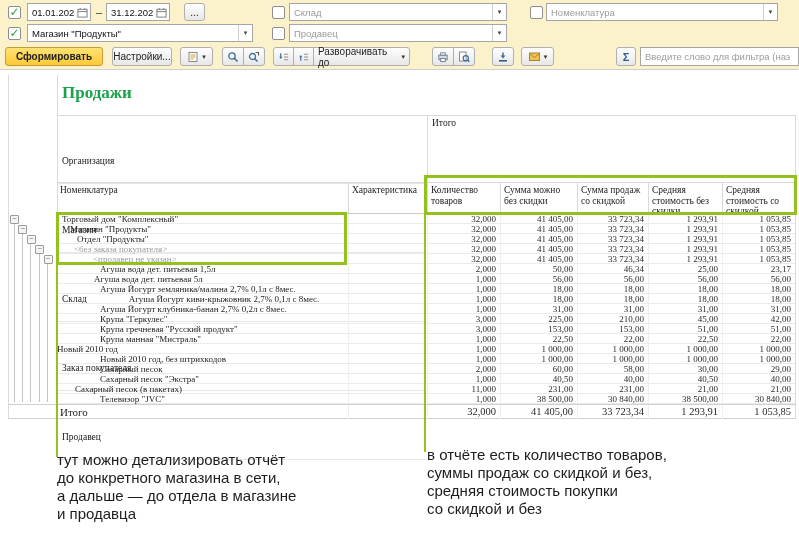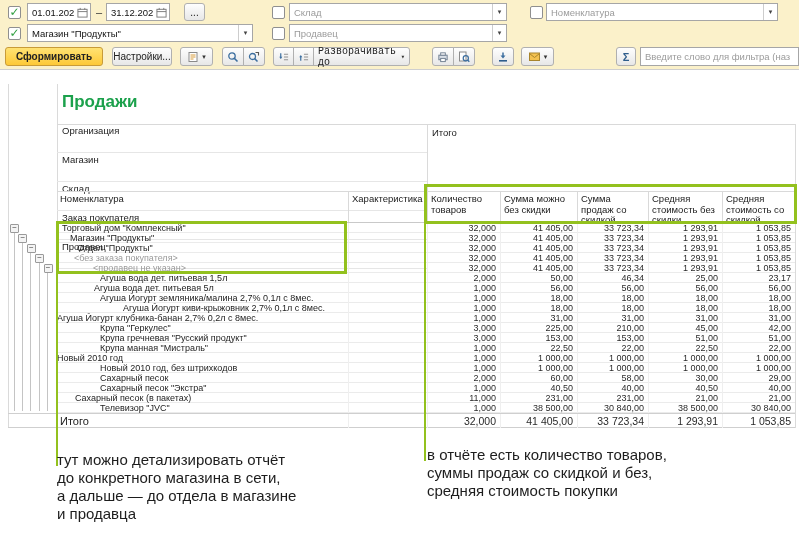--- a/index.html
+++ b/index.html
@@ -25,28 +25,28 @@
          border:1px solid #b0b0b0; border-radius:3px; font-size:10px; color:#222;
          display:flex; align-items:center; justify-content:center; gap:3px; padding:0 4px; }
   .btn.gold { background:linear-gradient(#ffe273,#fdc937); border-color:#c89b38; font-weight:bold; }
   .btn .ddg { font-size:7px; color:#333; }
   .sigma { font-weight:bold; color:#2e5d8c; font-size:11px; }
   .filterinput { position:absolute; height:19px; border:1px solid #a6a6a6; background:#fff;
                  font-size:9.5px; padding:0 4px; color:#111; font-family:inherit; }
   .filterinput::placeholder { color:#9b9b9b; }
 
   
-  .sheet { position:absolute; left:0; top:84px; width:799px; height:385px; background:#fff; }
+  .sheet { position:absolute; left:0; top:75px; width:799px; height:385px; background:#fff;font-family:Liberation Serif, serif; }
   .rtitle { position:absolute; left:62px; top:8px; font-size:17px; font-weight:bold; color:#1ca14c; }
   .vl { position:absolute; width:1px; background:#dadada; }
   .hl { position:absolute; height:1px; background:#d9d9d9; }
 
   #hdr-rows { position:absolute; left:57px; top:40px; width:370px; }
   .hdr-row { height:29px; line-height:13.4px; border-bottom:1px solid #e6e6e6;
-             padding-left:5px; font-size:9.5px; color:#222; white-space:nowrap; overflow:hidden; }
+             padding-left:5px; font-size:9.5px; color:#222; white-space:nowrap; overflow:hidden;margin-top:40px; }
   .total-hdr { position:absolute; left:432px; top:43px; font-size:9.5px; color:#222; }
 
   .grid { display:grid; grid-template-columns:291px 79px 73px 77px 71px 74px 73px; }
   #col-headers { position:absolute; left:57px; top:107px; width:738px; height:32px;
                  border-top:1px solid #d9d9d9; border-bottom:1px solid #c9c9c9; }
   .chcell { font-size:9.5px; line-height:10.5px; padding:2px 3px; color:#222; overflow:hidden; }
   .chcell.bl { border-left:1px solid #d9d9d9; }
 
   #body-rows { position:absolute; left:57px; top:139px; width:738px; }
   .trow { height:10px; line-height:10px; border-bottom:1px solid #ebebeb; }
@@ -171,21 +171,21 @@
       </div>
     <div class="btn" style="left:293px;top:47px;width:21px;border-radius:0;">
       <svg width="12" height="12" viewBox="0 0 12 12">
           <line x1="3" y1="10" x2="3" y2="4.5" stroke="#3c6e9f" stroke-width="1.3"></line>
           <path d="M1.3 6.2 L3 4 L4.7 6.2 Z" fill="#3c6e9f"></path>
           <line x1="6.5" y1="3" x2="11" y2="3" stroke="#888"></line>
           <line x1="6.5" y1="6" x2="11" y2="6" stroke="#888"></line>
           <line x1="6.5" y1="9" x2="11" y2="9" stroke="#888"></line>
         </svg>
       </div>
-    <div class="btn" style="left:313px;top:47px;width:97px;border-radius:0 3px 3px 0;font-family:Liberation Mono, monospace;">
+    <div class="btn" style="left:313px;top:47px;width:97px;border-radius:0 3px 3px 0;">
       <span>Разворачивать до</span>
       <span class="ddg">▾</span>
       </div>
 
     <div class="btn" style="left:432px;top:47px;width:22px;border-radius:3px 0 0 3px;">
       <svg width="13" height="12" viewBox="0 0 13 12">
           <rect x="2" y="4" width="9" height="5" fill="#d8dee6" stroke="#6b7b8d"></rect>
           <rect x="4" y="1.5" width="5" height="2.5" fill="#fff" stroke="#6b7b8d"></rect>
           <rect x="4" y="7.5" width="5" height="3.5" fill="#fff" stroke="#6b7b8d"></rect>
         </svg>
@@ -323,21 +323,21 @@
         <div class="grid trow">
           <div class="tlabel" style="padding-left: 43px; text-align: center;">Агуша Йогурт киви-крыжовник 2,7% 0,1л с 8мес.</div>
           <div class="tchar"></div>
           <div class="tnum">1,000</div>
           <div class="tnum">18,00</div>
           <div class="tnum">18,00</div>
           <div class="tnum">18,00</div>
           <div class="tnum">18,00</div>
         </div>
         <div class="grid trow">
-          <div class="tlabel" style="">Агуша Йогурт клубника-банан 2,7% 0,2л с 8мес.</div>
+          <div class="tlabel" style="padding-left: 43px;">Агуша Йогурт клубника-банан 2,7% 0,2л с 8мес.</div>
           <div class="tchar"></div>
           <div class="tnum">1,000</div>
           <div class="tnum">31,00</div>
           <div class="tnum">31,00</div>
           <div class="tnum">31,00</div>
           <div class="tnum">31,00</div>
         </div>
         <div class="grid trow">
           <div class="tlabel" style="padding-left: 43px;">Крупа "Геркулес"</div>
           <div class="tchar"></div>
@@ -452,15 +452,16 @@
   <div class="annot" style="left:57px;top:451px;width:300px;" id="annot-left">
       <div>тут можно детализировать отчёт</div>
       <div>до конкретного магазина в сети,</div>
       <div>а дальше — до отдела в магазине</div>
       <div>и продавца</div>
     </div>
   <div class="annot" style="left:427px;top:446px;width:320px;" id="annot-right">
       <div>в отчёте есть количество товаров,</div>
       <div>суммы продаж со скидкой и без,</div>
       <div>средняя стоимость покупки</div>
+      <div>со скидкой и без</div>
     </div>
 
 </div>
 
 </body></html>

